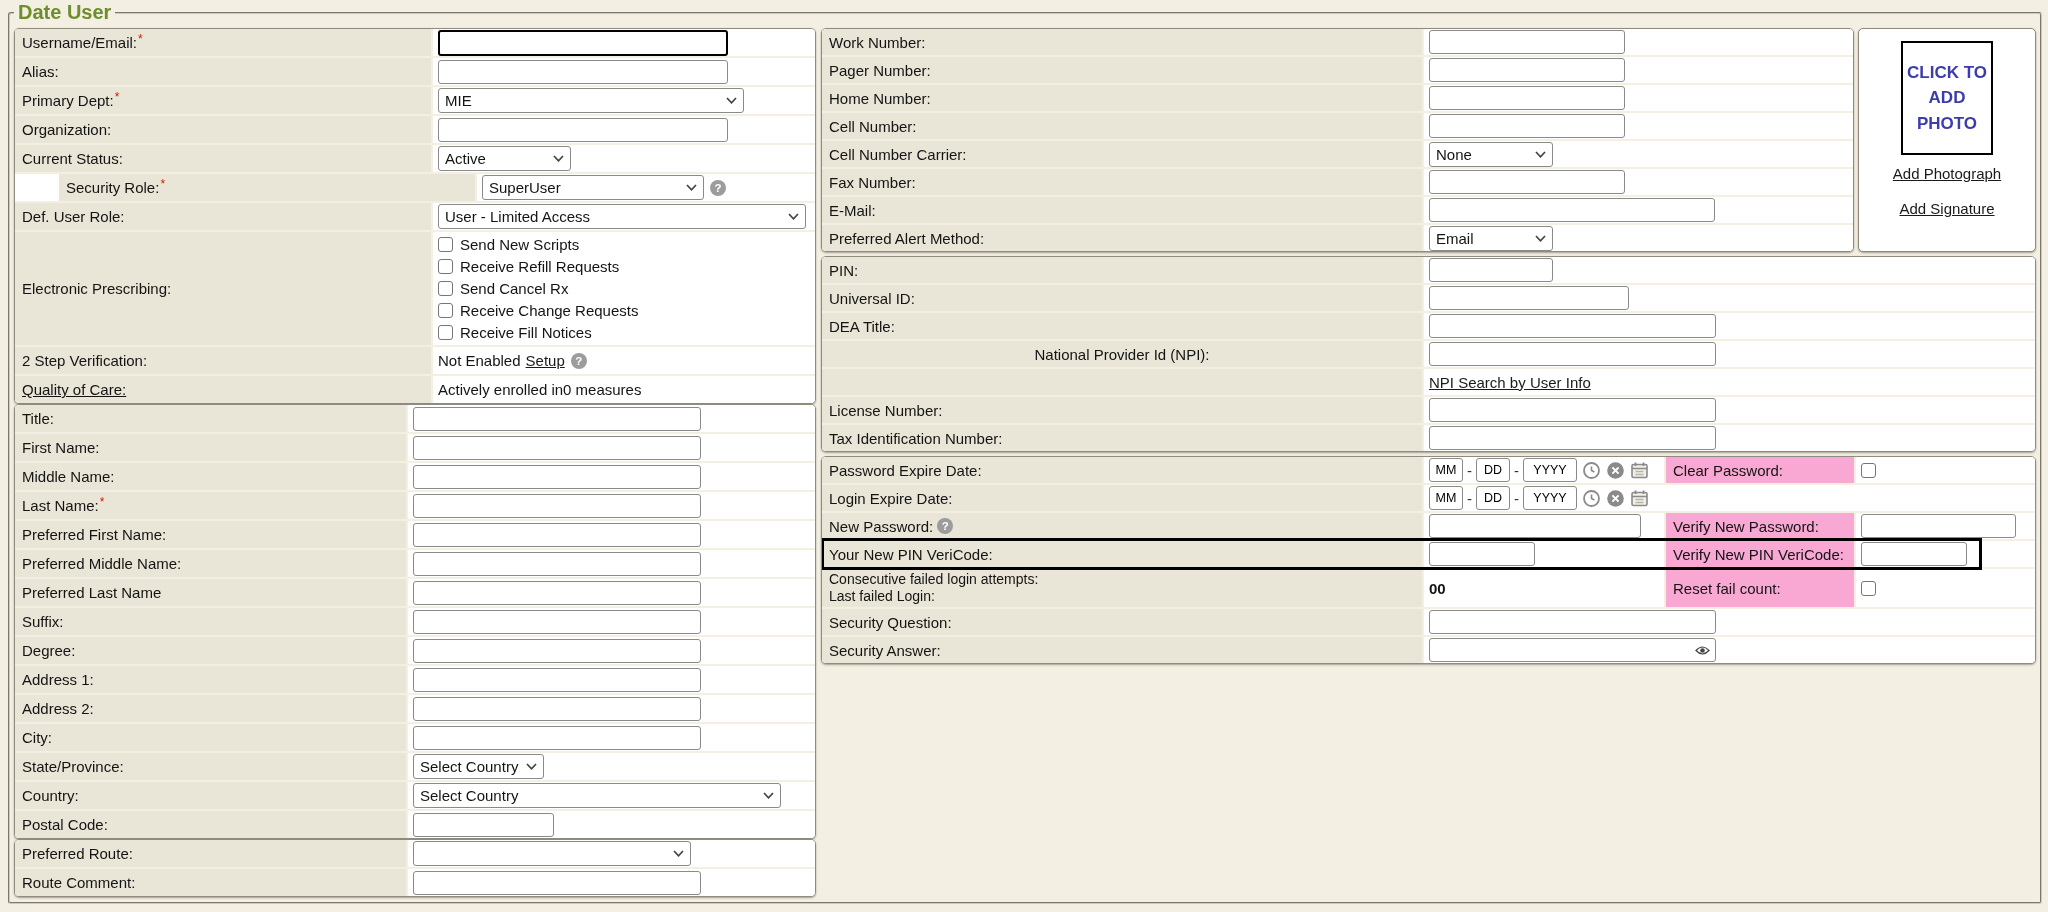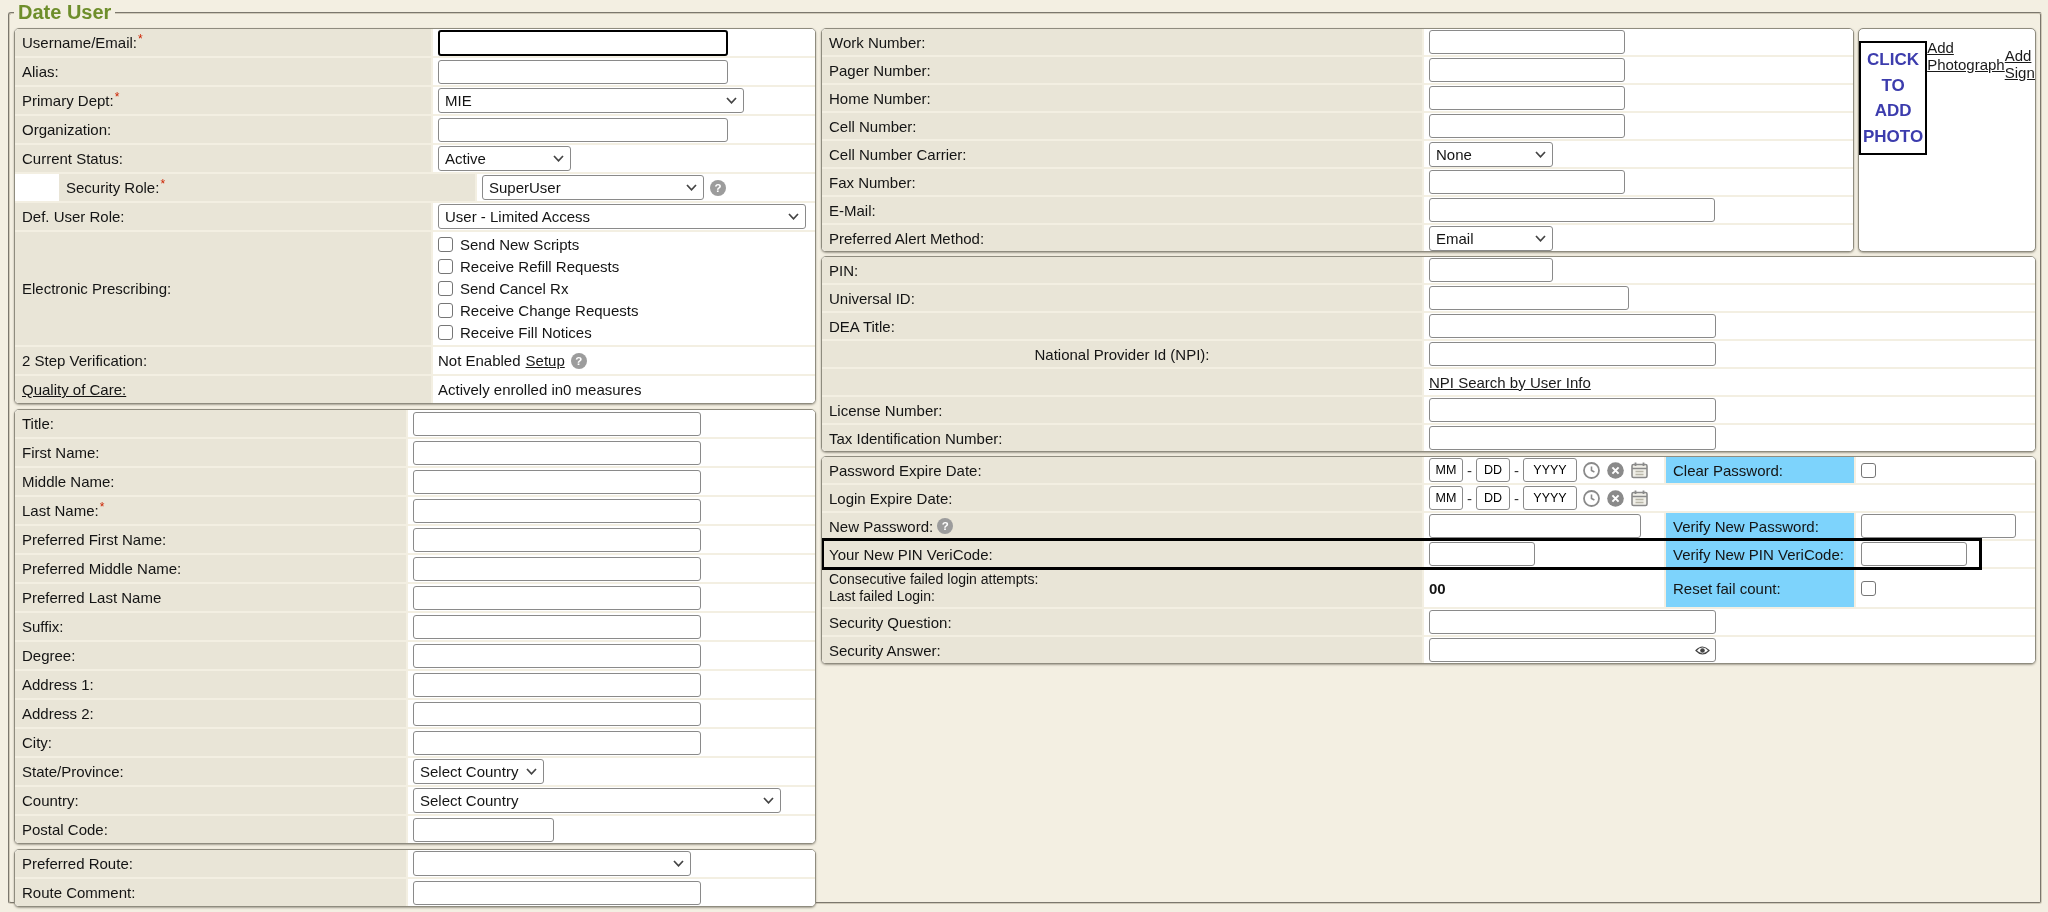--- a/index.html
+++ b/index.html
@@ -8,39 +8,39 @@
     font-family:"Liberation Sans",sans-serif;
     font-size:15px;color:#141414;
   }
   fieldset{
     margin:1px 6px 0 8px;height:903px;box-sizing:border-box;
     border:2px groove #cfc9b8;border-radius:3px;
     padding:4px 4px 4px 4px;
   }
   legend{font-weight:bold;font-size:20px;color:#6e8e2b;padding:0 4px;}
   .layout{display:flex;gap:5px;align-items:flex-start;}
-  .col-left{width:802px;flex:none;display:flex;flex-direction:column;gap:5px;text-align:right;}
+  .col-left{width:802px;flex:none;display:flex;flex-direction:column;text-align:right;}
   .col-mid{flex:1;display:flex;flex-direction:column;gap:4px;min-width:0;}
   .mid-top{display:flex;gap:4px;align-items:stretch;}
   .grow{flex:1;min-width:0;}
   .box{
     background:#fff;border:1px solid #8f8c7f;border-radius:5px;
     box-shadow:0 1px 2px rgba(100,95,80,.55);overflow:hidden;
   }
   .row{display:flex;align-items:stretch;height:26px;background:#fff;position:relative;}
   .col-left .row{height:27px;}
   .row + .row{border-top:2px solid #f3efe2;}
   .lbl{
     background:#e9e5d7;border-right:2px solid #f3efe2;flex:none;
     display:flex;align-items:center;padding:0 7px;box-sizing:border-box;
   }
   .lbl.two{flex-direction:column;align-items:flex-start;justify-content:center;
     line-height:1.25;font-size:14px;padding:2px 7px;}
   .lbl2{
-    background:#7dd3fc;border-left:2px solid #f3efe2;border-right:2px solid #f3efe2;
+    background:#f9a8d4;border-left:2px solid #f3efe2;border-right:2px solid #f3efe2;
     flex:none;display:flex;align-items:center;padding:0 7px;box-sizing:border-box;
   }
   .val{display:flex;align-items:center;padding:0 5px;box-sizing:border-box;min-width:0;}
   .val.fill{flex:1;}
   .inp{
     display:inline-block;background:#fff;border:1px solid #8a8a8a;border-radius:3px;
     height:24px;box-sizing:border-box;flex:none;
   }
   .inp.focus{border:2px solid #000;height:26px;}
   .inp.mini{
@@ -73,21 +73,21 @@
   .dategrp{display:inline-flex;align-items:center;gap:3px;}
   .dategrp .icon{margin-left:2px;}
   .dash{color:#333;margin:0 1px;}
   .eyewrap{position:relative;display:inline-flex;align-items:center;flex:none;}
   .eyewrap .eye{position:absolute;right:6px;}
   .hl-box{
     position:absolute;left:-1px;top:-3px;bottom:-3px;width:1161px;
     border:3px solid #000;box-sizing:border-box;pointer-events:none;z-index:3;
   }
   .photo-panel{
-    width:176px;flex:none;display:flex;flex-direction:row;
+    width:176px;flex:none;display:flex;flex-direction:column;align-items:center;
   }
   .photo-box{
     margin-top:12px;width:84px;height:110px;border:2px solid #000;
     display:flex;align-items:center;justify-content:center;text-align:center;
     color:#3c3cad;font-weight:bold;font-size:17px;line-height:1.5;cursor:pointer;
     padding:0 2px;box-sizing:content-box;
   }
   .plink{text-decoration:underline;color:#1a1a1a;cursor:pointer;font-size:15px;}
   .plink1{margin-top:10px;}
   .plink2{margin-top:18px;}

